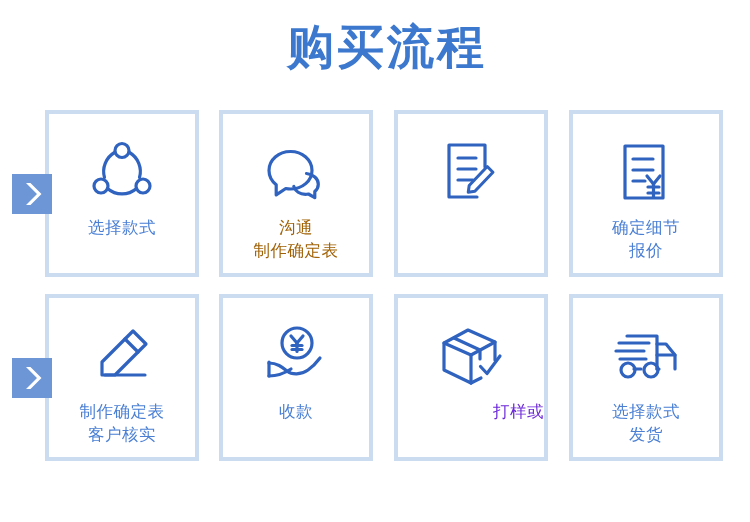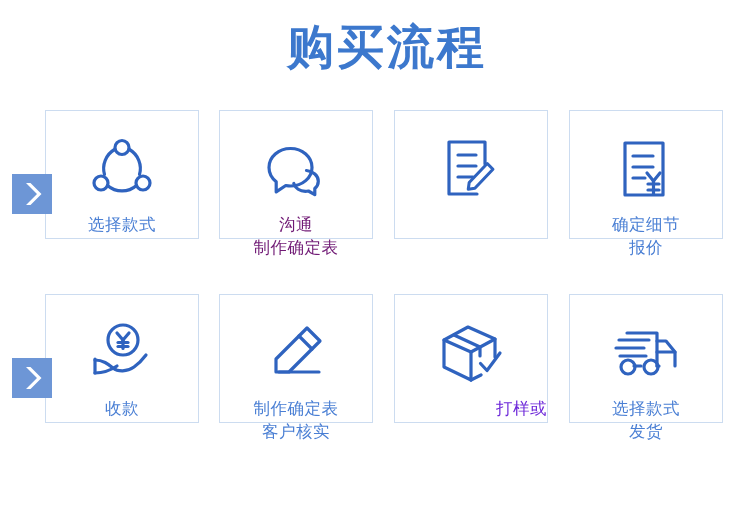--- a/index.html
+++ b/index.html
@@ -46,22 +46,22 @@
     height: 175px;
   }
   #row-1 { top: 110px; }
   #row-2 { top: 294px; }
 
   
   .card {
     position: absolute;
     top: 0;
     width: 154px;
-    height: 129px;
-    border: 1px solid #6d28d9;
+    height: 167px;
+    border: 4px solid #6d28d9;
     background: #ffffff;
     box-sizing: border-box;
   }
   .row .card:nth-of-type(1) { left: 33px;  }
   .row .card:nth-of-type(2) { left: 207px; }
   .row .card:nth-of-type(3) { left: 382px; }
   .row .card:nth-of-type(4) { left: 557px; }
 
   .card-icon {
     position: absolute;
@@ -138,21 +138,21 @@
       </div>
     </div>
 
     <div class="card" style="border-color: rgb(204, 220, 240);">
       <div class="card-icon">
         <svg width="66" height="60" viewBox="0 0 66 60" fill="none" stroke="#2f63bf" stroke-width="3.2" stroke-linecap="round" stroke-linejoin="round">
           <path d="M42 28.5 c0 -10.5 -9.6 -19 -21.5 -19 S-1 18 -1 28.5 c0 5.6 2.8 10.7 7.2 14.2 l0 10.2 l9.6 -6.4 c1.5 .3 3 .5 4.7 .5 C32.4 47 42 38.9 42 28.5 Z" transform="translate(7,0)"></path>
           <path d="M31.5 33.5 c6.5 .6 11.8 5.1 11.8 10.7 c0 2.8 -1.3 5.4 -3.5 7.3 l0 6.2 l-6.4 -3.7 c-1 .2 -2 .3 -3 .3 c-5.4 0 -10 -3.3 -11.6 -7.8" transform="translate(12,-2)"></path>
         </svg>
       </div>
-      <div class="card-label" style="color: #701a75;">
+      <div class="card-label" style="color: #a16207;">
         <span class="l1">沟通</span>
         <span class="l2">制作确定表</span>
       </div>
     </div>
 
     <div class="card" style="border-color: rgb(204, 220, 240);">
       <div class="card-icon">
         <svg width="60" height="66" viewBox="0 0 60 66" fill="none" stroke="#2f63bf" stroke-width="3.2" stroke-linecap="round" stroke-linejoin="round">
           <path d="M44 28 V6 H8 v52 h28"></path>
           <path d="M17 19 h18"></path>
@@ -204,20 +204,34 @@
       <svg width="40" height="40" viewBox="0 0 40 40">
           <path d="M14 9 L25 20 L14 31 L18.5 31 L29.5 20 L18.5 9 Z" fill="#ffffff"></path>
         </svg>
     </div>
   </div>
 
   <div class="row" id="row-2">
 
     <div class="card" style="border-color: rgb(204, 220, 240);">
       <div class="card-icon">
+        <svg width="66" height="60" viewBox="0 0 66 60" fill="none" stroke="#2f63bf" stroke-width="3.2" stroke-linecap="round" stroke-linejoin="round">
+          <path d="M44 5 L57 18 L26 49 L13 49 L13 36 Z"></path>
+          <path d="M36 13 L49 26"></path>
+          <path d="M16 49 h40"></path>
+        </svg>
+      </div>
+      <div class="card-label" style="color: rgb(74, 127, 212);">
+        <span class="l1">制作确定表</span>
+        <span class="l2">客户核实</span>
+      </div>
+    </div>
+
+    <div class="card" style="border-color: rgb(204, 220, 240);">
+      <div class="card-icon">
         <svg width="70" height="60" viewBox="0 0 70 60" fill="none" stroke="#2f63bf" stroke-width="3.2" stroke-linecap="round" stroke-linejoin="round">
           <circle cx="36" cy="17" r="15"></circle>
           <g transform="translate(29,9)">
             <path d="M1 1 L7 8"></path>
             <path d="M13 1 L7 8"></path>
             <path d="M2 10.5 h10"></path>
             <path d="M2 14.5 h10"></path>
             <path d="M7 8 v8.5"></path>
           </g>
           <path d="M8 36 v14"></path>
@@ -226,34 +240,20 @@
         </svg>
       </div>
       <div class="card-label" style="color: rgb(74, 127, 212);">
         <span class="l1">收款</span>
         
       </div>
     </div>
 
     <div class="card" style="border-color: rgb(204, 220, 240);">
       <div class="card-icon">
-        <svg width="66" height="60" viewBox="0 0 66 60" fill="none" stroke="#2f63bf" stroke-width="3.2" stroke-linecap="round" stroke-linejoin="round">
-          <path d="M44 5 L57 18 L26 49 L13 49 L13 36 Z"></path>
-          <path d="M36 13 L49 26"></path>
-          <path d="M16 49 h40"></path>
-        </svg>
-      </div>
-      <div class="card-label" style="color: rgb(74, 127, 212);">
-        <span class="l1">制作确定表</span>
-        <span class="l2">客户核实</span>
-      </div>
-    </div>
-
-    <div class="card" style="border-color: rgb(204, 220, 240);">
-      <div class="card-icon">
         <svg width="68" height="62" viewBox="0 0 68 62" fill="none" stroke="#2f63bf" stroke-width="3.2" stroke-linecap="round" stroke-linejoin="round">
           <path d="M7 18 L31 5 L58 17 L34 30 Z"></path>
           <path d="M7 18 V45 L34 58 V30"></path>
           <path d="M58 17 V35"></path>
           <path d="M34 58 L44 53"></path>
           <path d="M17 13 L43 25 L43 34"></path>
           <path d="M43.5 41.5 L50 48.5 L63 31"></path>
         </svg>
       </div>
       <div class="card-label" style="color: #6d28d9; text-align: right;">

